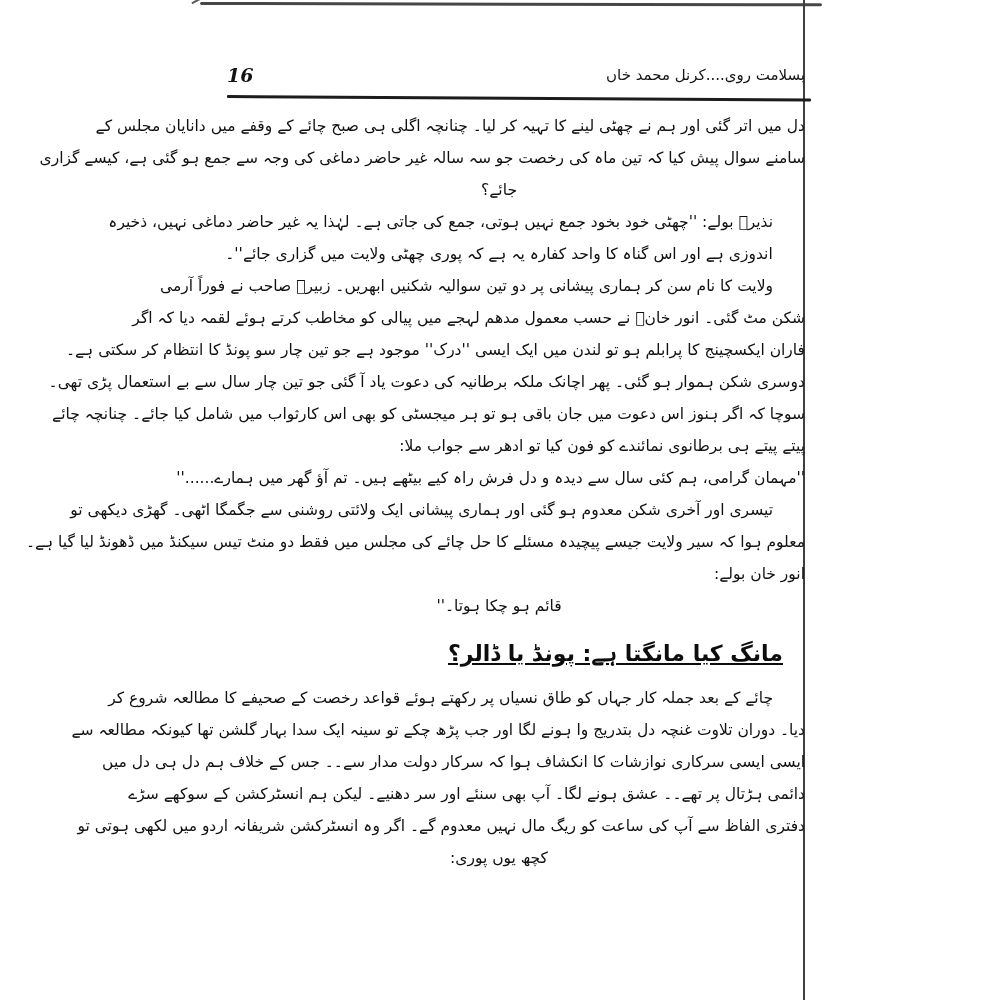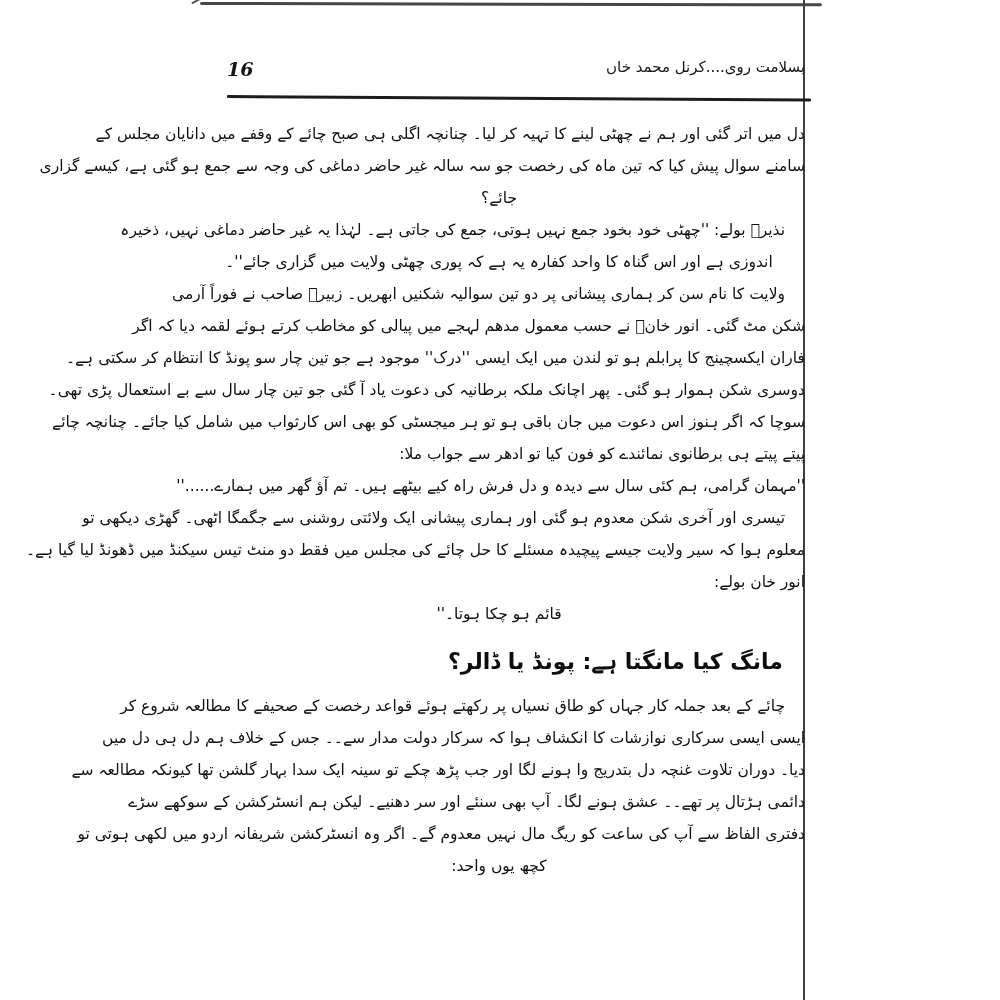--- a/index.html
+++ b/index.html
@@ -23,56 +23,57 @@
     background:#5a5a5a;transform:rotate(-28deg);
   }
   .edge-right{
     position:absolute;left:803px;top:0;width:2px;height:1000px;
     background:#3f3f3f;
   }
   .content{
     position:absolute;left:193px;top:58px;width:612px;
   }
   .header{
-    display:flex;justify-content:space-between;align-items:flex-start;
+    display:flex;justify-content:space-between;align-items:center;
     height:34px;
   }
   .pagenum{
     font-family:"DejaVu Serif", serif;
     font-style:italic;font-weight:bold;font-size:19px;
     padding-left:34px;
   }
   .booktitle{
     direction:rtl;font-size:15px;white-space:nowrap;margin-left:24px;
   }
   .rule{
     height:3px;background:#1c1c1c;
     margin-left:34px;margin-right:-6px;margin-top:3px;
     transform:rotate(0.35deg);transform-origin:left center;
     border-radius:1px;
   }
-  .body{margin-top:20px;direction:rtl;}
+  .body{margin-top:12px;direction:rtl;}
   .l{
     direction:rtl;unicode-bidi:plaintext;
     white-space:nowrap;
     height:32px;line-height:32px;
     font-size:15.5px;color:#111111;
     text-align:right;
     overflow:visible;
   }
   .jf{text-align:justify;text-align-last:justify;}
   .ctr{text-align-last:center;}
-  .ind{padding-right:20px;}
+  .ind{padding-right:32px;}
   .heading{
     direction:rtl;
     margin:10px 0 6px 0;
     height:44px;line-height:44px;
     font-size:22px;font-weight:bold;color:#0d0d0d;
     text-align:right;padding-right:22px;
     white-space:nowrap;
+    text-decoration:underline;
   }
 </style>
 </head>
 <body>
 
 <div class="page">
   <div class="edge-top"></div>
   <div class="edge-right"></div>
 
   <div class="content">
@@ -97,21 +98,21 @@
       <div class="l">پیتے پیتے ہی برطانوی نمائندے کو فون کیا تو ادھر سے جواب ملا:</div>
       <div class="l ctr">''مہمان گرامی، ہم کئی سال سے دیدہ و دل فرش راہ کیے بیٹھے ہیں۔ تم آؤ گھر میں ہمارے......''</div>
       <div class="l jf ind">تیسری اور آخری شکن معدوم ہو گئی اور ہماری پیشانی ایک ولائتی روشنی سے جگمگا اٹھی۔ گھڑی دیکھی تو</div>
       <div class="l jf">معلوم ہوا کہ سیر ولایت جیسے پیچیدہ مسئلے کا حل چائے کی مجلس میں فقط دو منٹ تیس سیکنڈ میں ڈھونڈ لیا گیا ہے۔</div>
       <div class="l">انور خان بولے:</div>
       <div class="l ctr">قائم ہو چکا ہوتا۔''</div>
 
       <h2 class="heading">مانگ کیا مانگتا ہے: پونڈ یا ڈالر؟</h2>
 
       <div class="l jf ind">چائے کے بعد جملہ کار جہاں کو طاق نسیاں پر رکھتے ہوئے قواعد رخصت کے صحیفے کا مطالعہ شروع کر</div>
+      <div class="l jf">دیا۔ دوران تلاوت غنچہ دل بتدریج وا ہونے لگا اور جب پڑھ چکے تو سینہ ایک سدا بہار گلشن تھا کیونکہ مطالعہ سے</div>
       <div class="l jf">ایسی ایسی سرکاری نوازشات کا انکشاف ہوا کہ سرکار دولت مدار سے۔۔ جس کے خلاف ہم دل ہی دل میں</div>
-      <div class="l jf">دیا۔ دوران تلاوت غنچہ دل بتدریج وا ہونے لگا اور جب پڑھ چکے تو سینہ ایک سدا بہار گلشن تھا کیونکہ مطالعہ سے</div>
       <div class="l jf">دائمی ہڑتال پر تھے۔۔ عشق ہونے لگا۔ آپ بھی سنئے اور سر دھنیے۔ لیکن ہم انسٹرکشن کے سوکھے سڑے</div>
       <div class="l jf">دفتری الفاظ سے آپ کی ساعت کو ریگ مال نہیں معدوم گے۔ اگر وہ انسٹرکشن شریفانہ اردو میں لکھی ہوتی تو</div>
-      <div class="l ctr">کچھ یوں واحد:</div>
+      <div class="l ctr">کچھ یوں پوری:</div>
     </div>
 
   </div>
 </div>
 
 </body></html>

